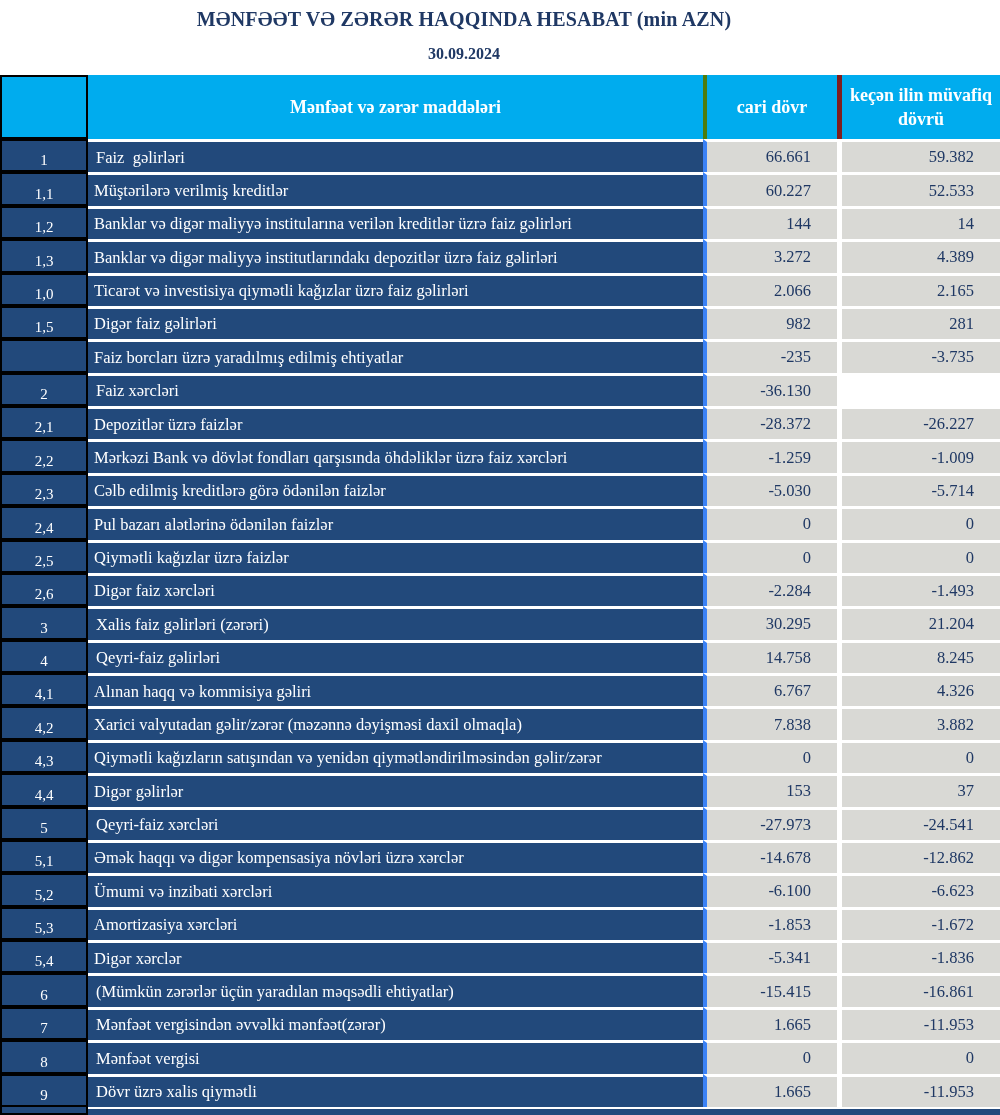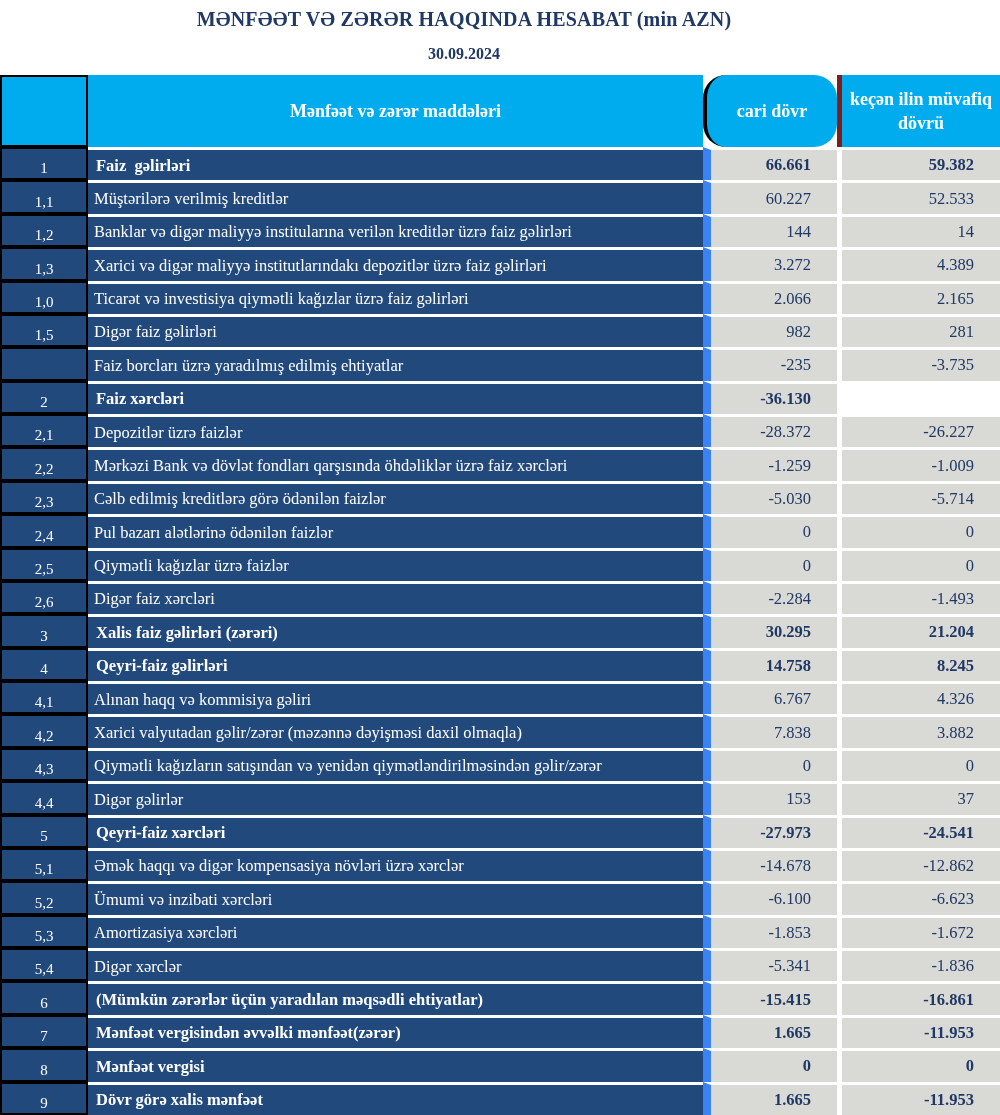--- a/index.html
+++ b/index.html
@@ -22,21 +22,21 @@
   }
   .report-date{
     text-align:center;font-weight:bold;font-size:16px;color:var(--text-navy);
     margin-top:14px;
   }
   .pl-table{position:absolute;top:75px;left:0;width:1000px;}
   .row{
     display:grid;grid-template-columns:88px 615px 134px 163px;
     width:1000px;height:33.38px;
   }
-  .row.header-row{height:72px;}
+  .row.header-row{height:64px;}
   .row.footer-row{height:8px;}
   .cell{overflow:hidden;}
   
   .num{
     background:var(--navy);border:2px solid var(--border-black);
     color:#ffffff;font-size:15px;
     display:flex;align-items:flex-end;justify-content:center;
     padding-bottom:2px;line-height:1;
   }
   .header-row .num{background:var(--header-blue);}
@@ -46,34 +46,34 @@
     background:var(--navy);color:#ffffff;font-size:16.5px;
     display:flex;align-items:center;padding-left:6px;
     border-top:3px solid #ffffff;white-space:pre-wrap;line-height:1.05;
   }
   
   .val{
     background:var(--cell-gray);color:var(--text-navy);font-size:16.5px;
     display:flex;align-items:center;justify-content:flex-end;
     padding-right:26px;border-top:3px solid #ffffff;
   }
-  .val.v1{border-left:8px solid #3b82f6;}
+  .val.v1{border-left:4px solid #3b82f6;}
   .val.v2{border-left:5px solid #ffffff;}
-  .bold .label,.bold .val{font-weight:bold;padding-left:8px;}
+  .bold .label,.bold .val{font-weight:normal;padding-left:8px;}
   
   .header-row .h-label{
     background:var(--header-blue);color:#ffffff;font-weight:bold;font-size:18px;
     display:flex;align-items:center;justify-content:center;border-top:none;
   }
   .header-row .h-val{
     background:var(--header-blue);color:#ffffff;font-weight:bold;font-size:18px;
     display:flex;align-items:center;justify-content:center;text-align:center;
     border-top:none;line-height:1.35;padding:0 8px;
   }
-  .header-row .h-val.v1{border-left:4px solid #000000;border-radius:23px;}
+  .header-row .h-val.v1{border-left:4px solid #4d7c0f;}
   .header-row .h-val.v2{border-left:5px solid #7f1d1d;}
   
   .footer-strip{
     grid-column:2 / 5;background:var(--navy);border-top:2px solid #ffffff;
   }
 </style>
 </head>
 <body>
 
 <div class="title-block">
@@ -102,21 +102,21 @@
     <div class="cell val v2">52.533</div>
   </div>
       <div class="row">
     <div class="cell num">1,2</div>
     <div class="cell label">Banklar və digər maliyyə institularına verilən kreditlər üzrə faiz gəlirləri</div>
     <div class="cell val v1">144</div>
     <div class="cell val v2">14</div>
   </div>
       <div class="row">
     <div class="cell num">1,3</div>
-    <div class="cell label">Xarici və digər maliyyə institutlarındakı depozitlər üzrə faiz gəlirləri</div>
+    <div class="cell label">Banklar və digər maliyyə institutlarındakı depozitlər üzrə faiz gəlirləri</div>
     <div class="cell val v1">3.272</div>
     <div class="cell val v2">4.389</div>
   </div>
       <div class="row">
     <div class="cell num">1,0</div>
     <div class="cell label">Ticarət və investisiya qiymətli kağızlar üzrə faiz gəlirləri</div>
     <div class="cell val v1">2.066</div>
     <div class="cell val v2">2.165</div>
   </div>
       <div class="row">
@@ -251,21 +251,21 @@
     <div class="cell val v2">-11.953</div>
   </div>
       <div class="row bold">
     <div class="cell num">8</div>
     <div class="cell label">Mənfəət vergisi</div>
     <div class="cell val v1">0</div>
     <div class="cell val v2">0</div>
   </div>
       <div class="row bold">
     <div class="cell num">9</div>
-    <div class="cell label">Dövr görə xalis mənfəət</div>
+    <div class="cell label">Dövr üzrə xalis qiymətli</div>
     <div class="cell val v1">1.665</div>
     <div class="cell val v2">-11.953</div>
   </div>
     </div>
   <div class="row footer-row">
     <div class="cell num"></div>
     <div class="footer-strip"></div>
   </div>
 </div>
 

